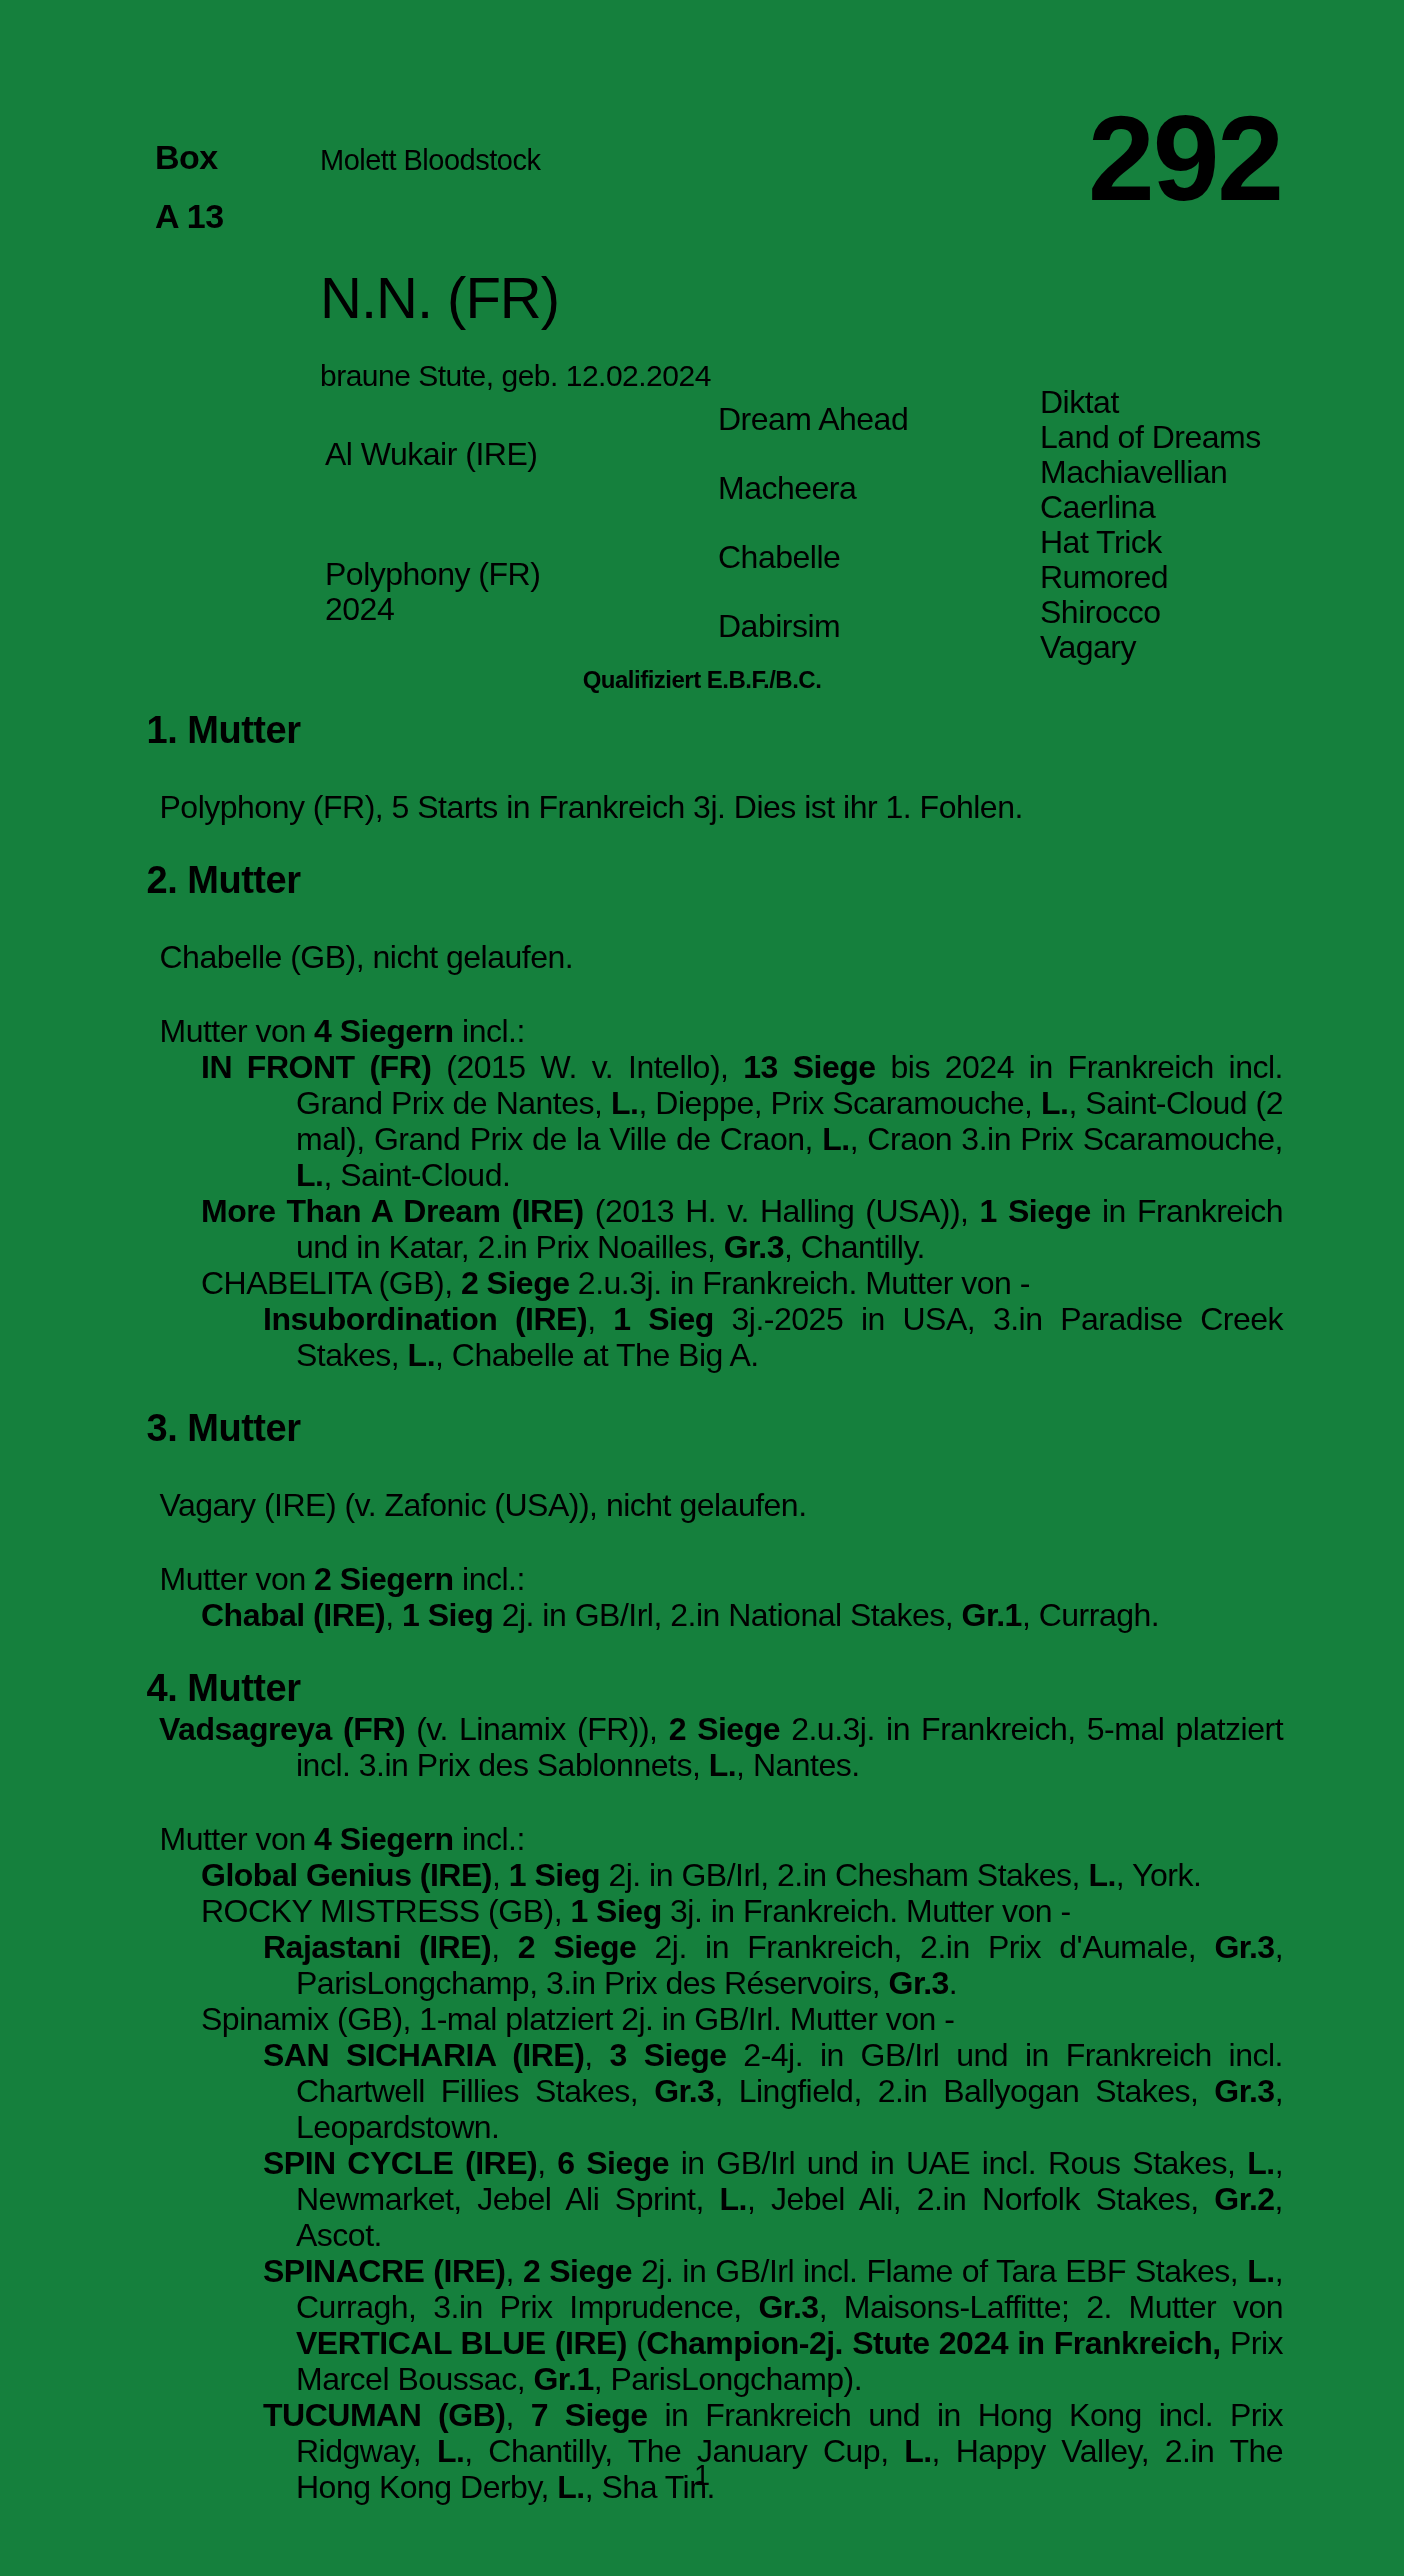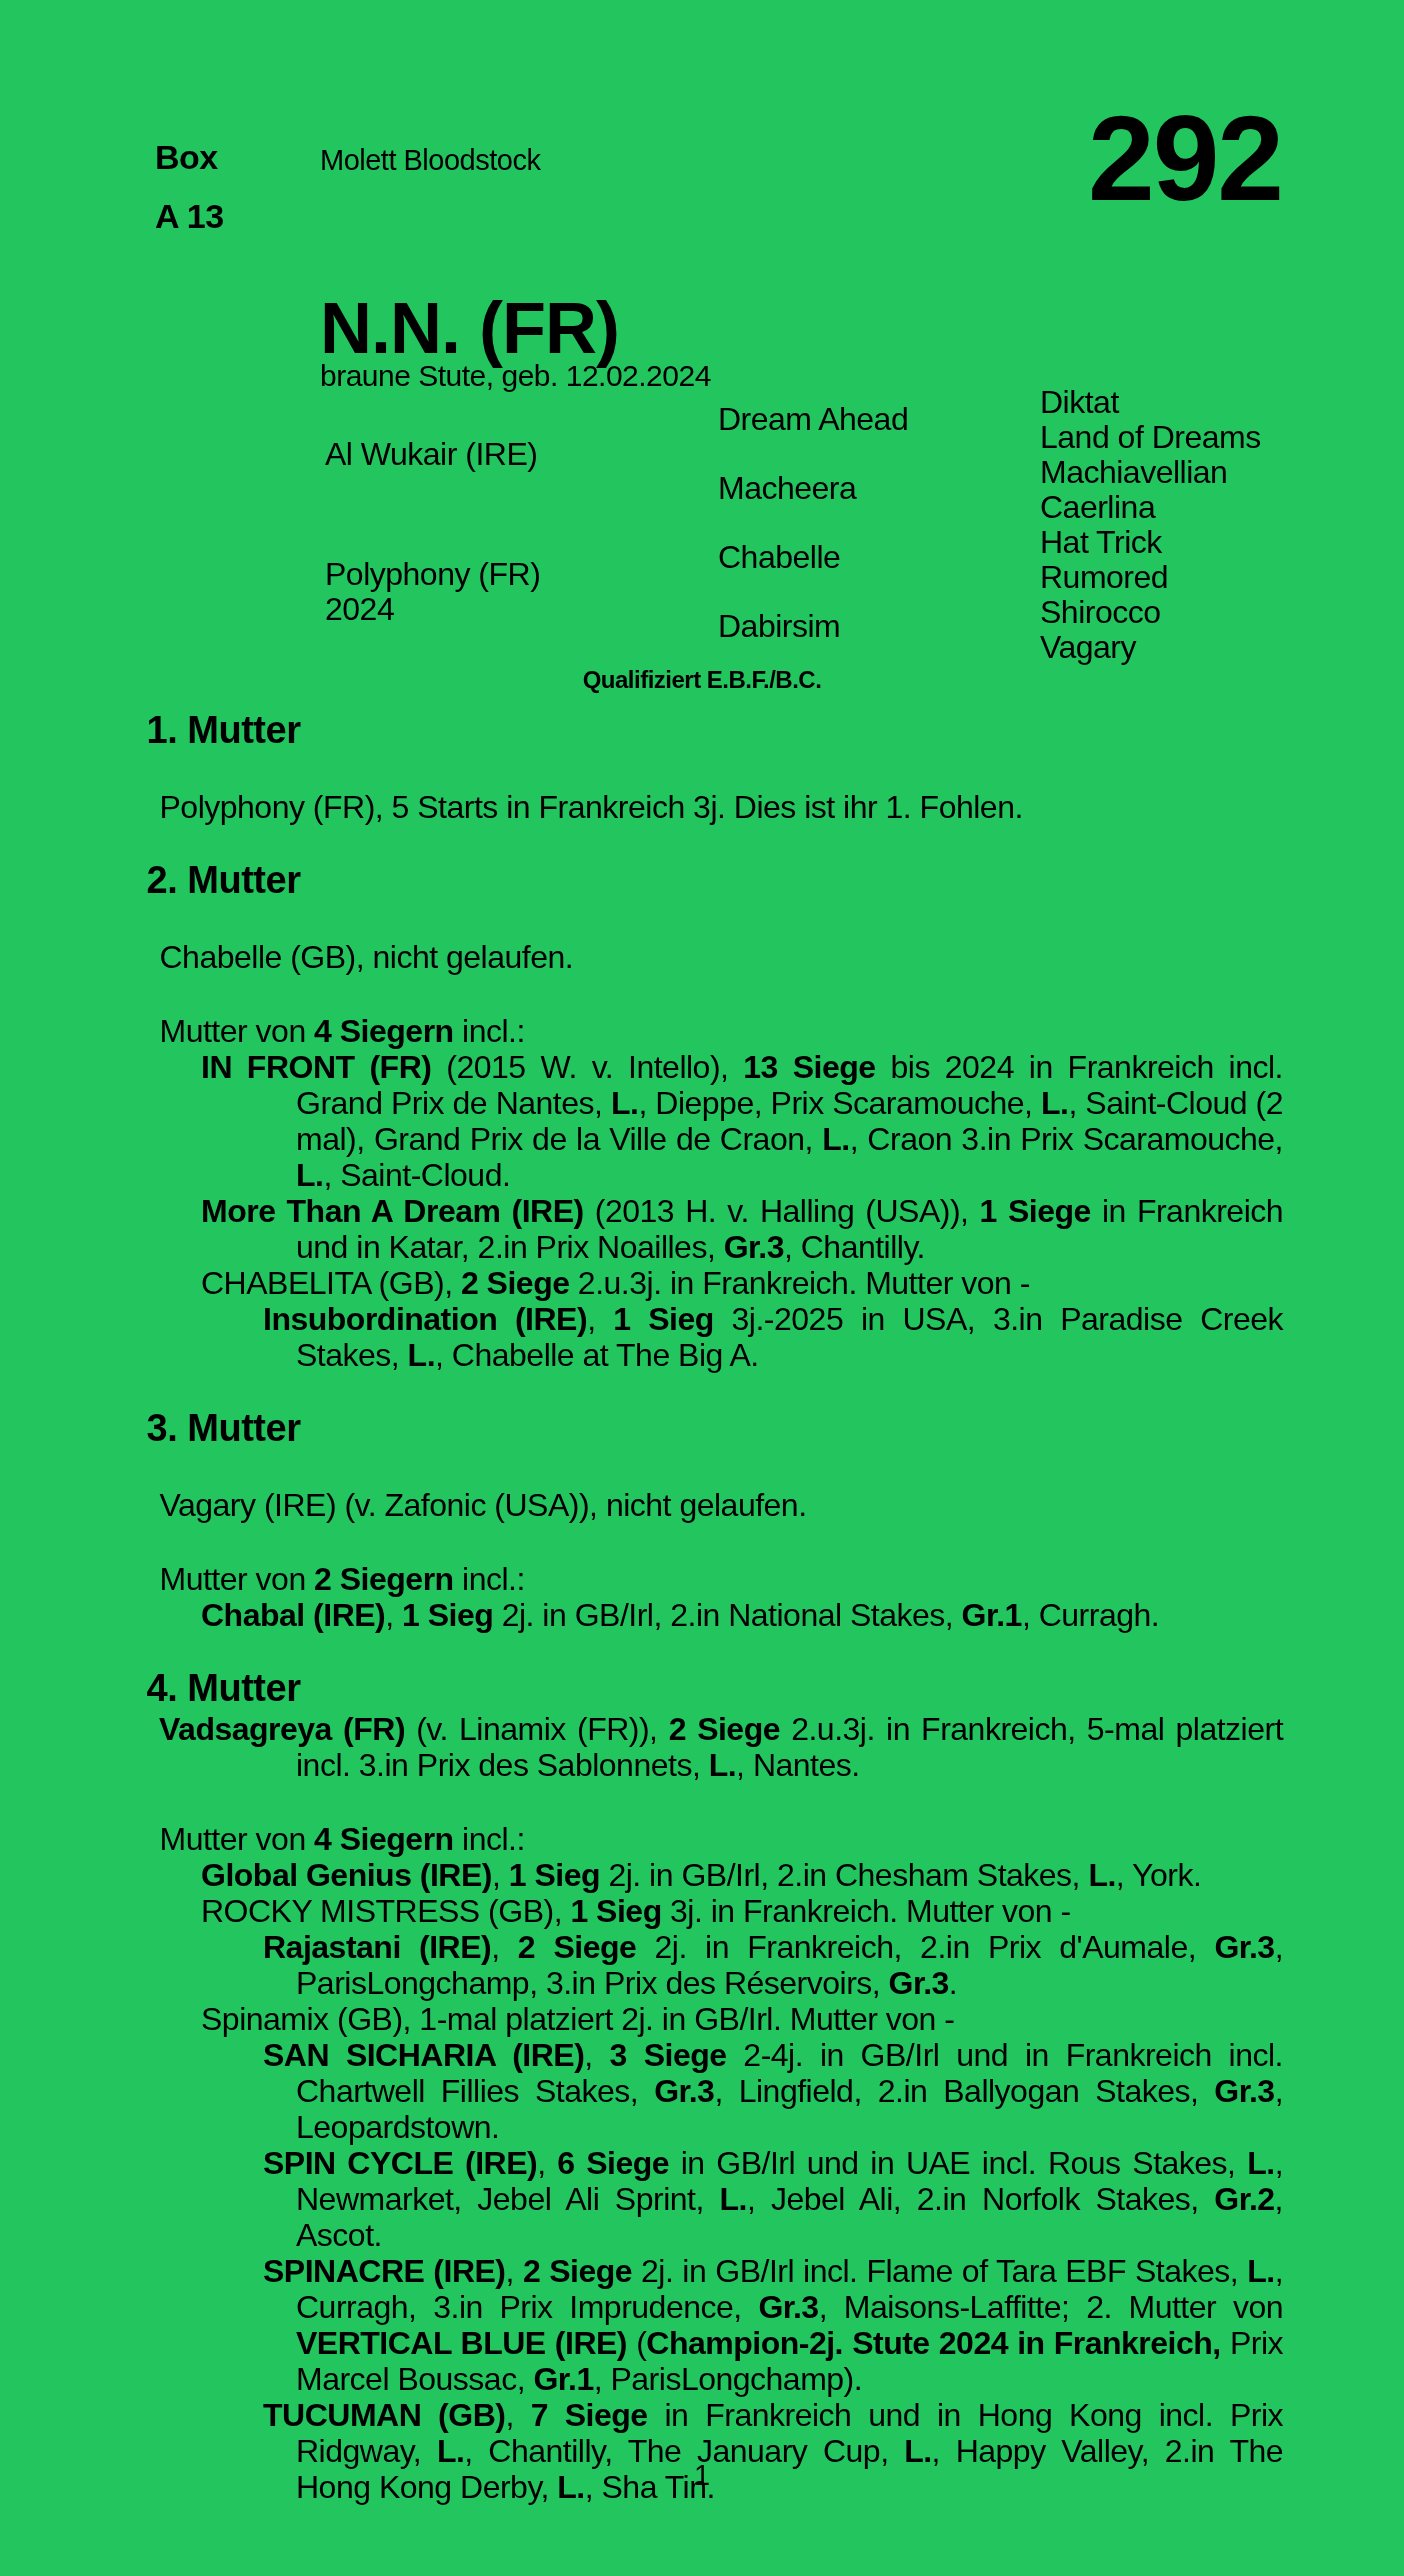--- a/index.html
+++ b/index.html
@@ -1,30 +1,30 @@
 <!DOCTYPE html>
 <html style="font-size:8.2px"><head>
 <meta charset="utf-8">
 <style>
   html,body{margin:0;padding:0;background:#e8e8e8;}
   #page{
     position:relative;
     width:1404px;height:2576px;
-    background:#22c55e;
+    background:#15803d;
     font-family:"Liberation Sans","DejaVu Sans",sans-serif;
     color:#000;
     overflow:hidden;
   }
   
   .box-line{position:absolute;left:155px;font-size:34px;font-weight:bold;line-height:38px;letter-spacing:-0.5px;}
   #box1{top:138px;}
   #box2{top:197px;}
   #consignor{position:absolute;left:320px;top:144px;font-size:29px;line-height:32px;letter-spacing:-0.5px;}
   #lot{position:absolute;right:122px;top:96px;font-size:120px;font-weight:bold;line-height:124px;letter-spacing:-2.1px;}
-  #horse-name{position:absolute;left:320px;top:257px;font-size:72px;font-weight:bold;line-height:82px;letter-spacing:-1px;margin-top:30px;}
+  #horse-name{position:absolute;left:320px;top:257px;font-size:58px;font-weight:normal;line-height:82px;letter-spacing:-1px;}
   #horse-desc{position:absolute;left:320px;top:359px;font-size:30px;line-height:33px;letter-spacing:-0.5px;}
   
   #pedigree{position:absolute;left:325px;top:385px;width:958px;height:276px;font-size:32px;letter-spacing:-0.5px;}
   .ped-col{position:absolute;top:0;height:276px;}
   #ped-col1{left:0;width:389px;}
   #ped-col2{left:393px;width:326px;}
   #ped-col3{left:715px;width:244px;}
   .ped-cell{display:flex;flex-direction:column;justify-content:center;}
   #ped-col1 .ped-cell{height:138px;}
   #ped-col2 .ped-cell{height:69px;}

